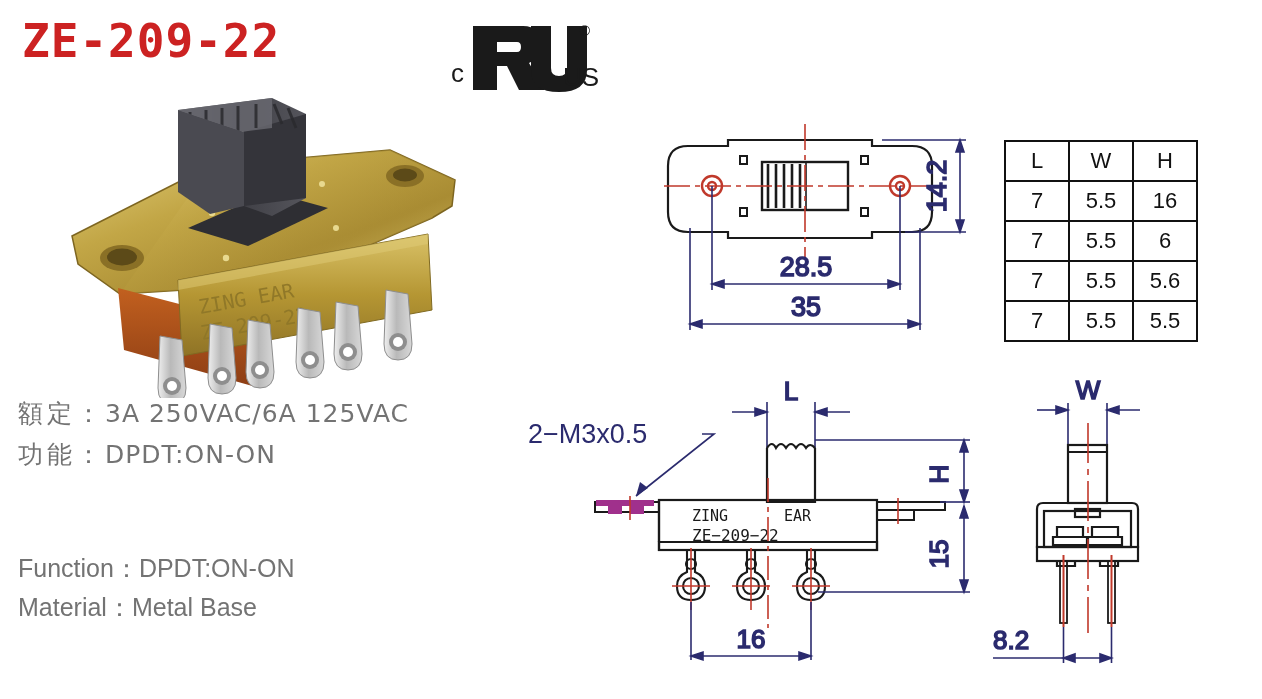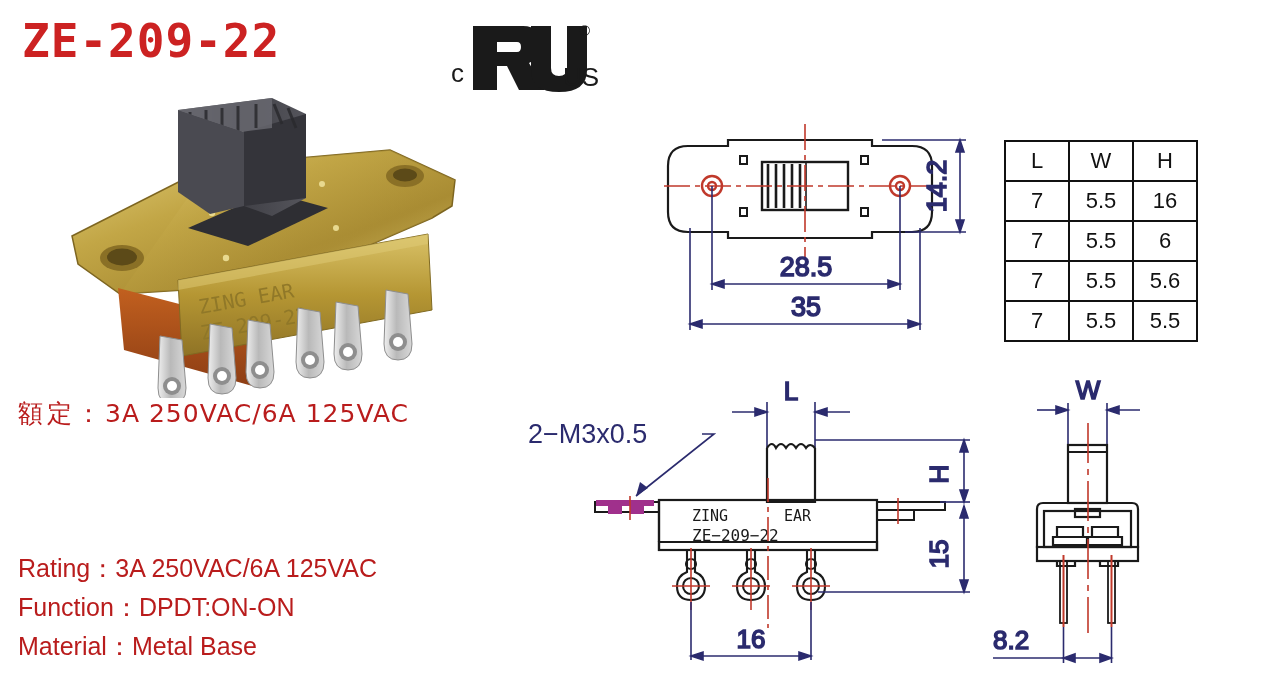--- a/index.html
+++ b/index.html
@@ -11,21 +11,21 @@
   .abs{position:absolute;}
 
   
   #product-title{
     left:22px;top:14px;font-size:46px;font-weight:bold;
     letter-spacing:1px;font-family:"DejaVu Sans Mono","Liberation Mono",monospace;
   }
   #ul-mark{left:445px;top:18px;width:160px;height:80px;}
 
   
-  .spec-line{font-size:25px;white-space:nowrap;color:#b91c1c;}
+  .spec-line{font-size:25px;white-space:nowrap;color:#737373;}
   .spec-cn{font-family:"DejaVu Sans","Liberation Sans",sans-serif;}
   .spec-label{display:inline-block;}
   #spec-cn-block{left:18px;top:397px;}
   #spec-en-block{left:18px;top:552px;}
   .spec-cn .spec-line{margin-bottom:8px;letter-spacing:1px;}
   .spec-en .spec-line{margin-bottom:6px;}
   .cn-lbl{letter-spacing:4px;}
 
   
   #product-photo{left:60px;top:88px;width:420px;height:310px;}
@@ -171,26 +171,26 @@
           <circle cx="288" cy="264" r="5"></circle>
       </g>
     </g>
   </svg>
 </div>
 
 <div class="abs spec-cn" id="spec-cn-block">
   <div class="spec-line">
     <span class="spec-label cn-lbl">額定：</span><span>3A 250VAC/6A 125VAC</span>
   </div>
+  <div class="spec-line">
+    <span class="spec-label cn-lbl">功能：</span><span>DPDT:ON-ON</span>
+  </div>
 </div>
 
 <div class="abs spec-en" id="spec-en-block">
-  <div class="spec-line">
-    <span class="spec-label">Rating：</span><span>3A 250VAC/6A 125VAC</span>
-  </div>
   <div class="spec-line">
     <span class="spec-label">Function：</span><span>DPDT:ON-ON</span>
   </div>
   <div class="spec-line">
     <span class="spec-label">Material：</span><span>Metal Base</span>
   </div>
 </div>
 
 <table class="abs" id="dim-table">
   <thead>

